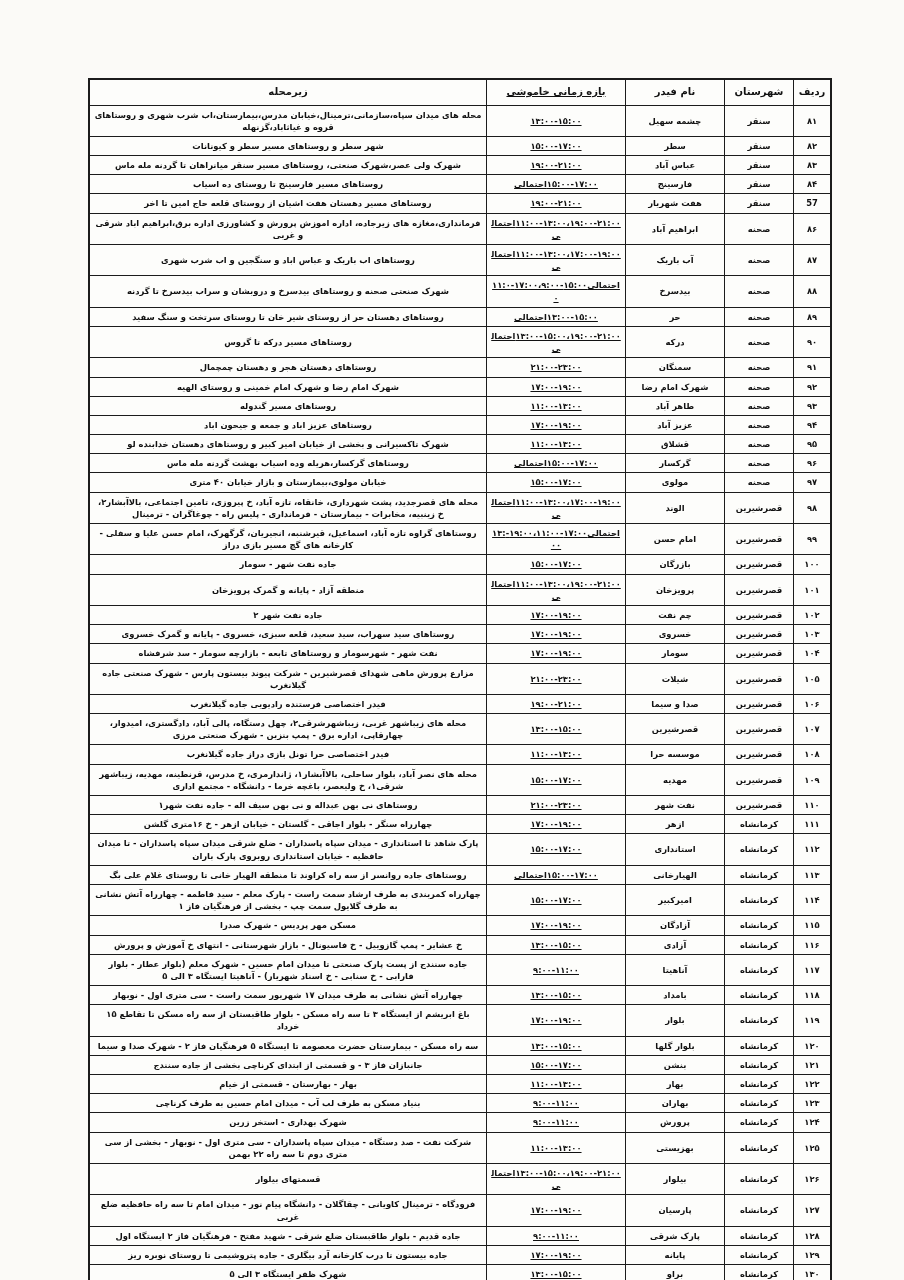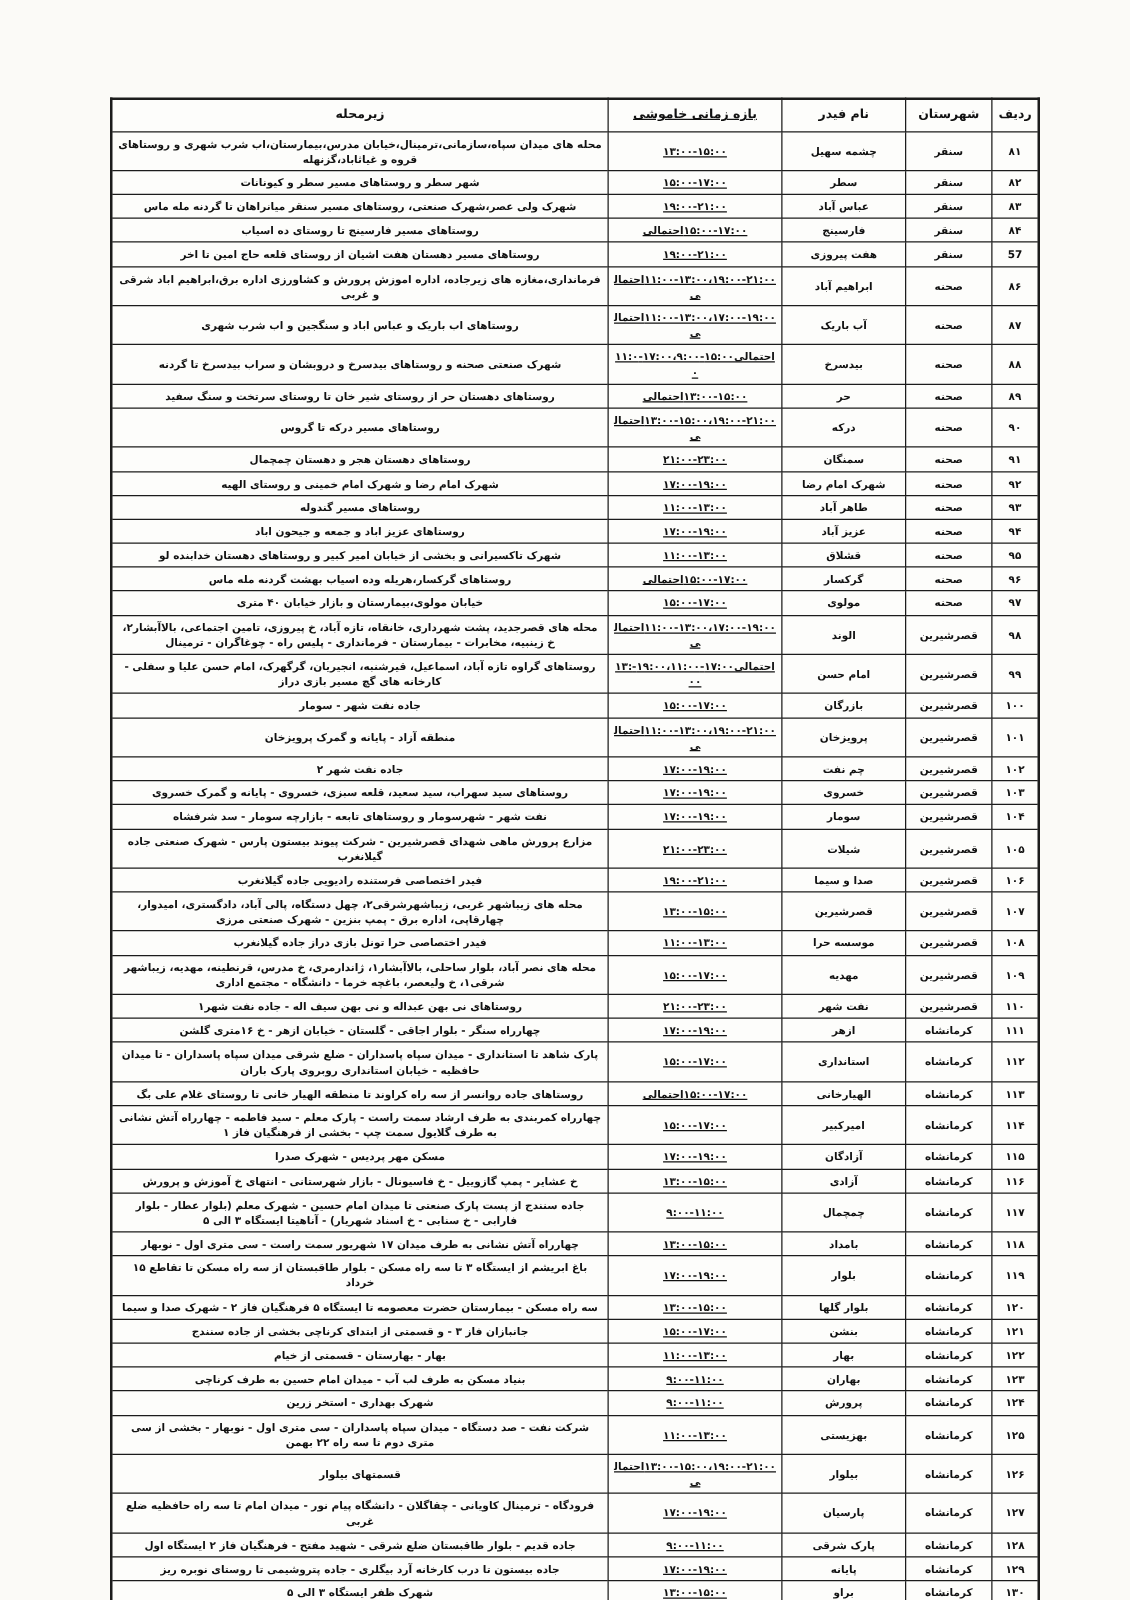--- a/index.html
+++ b/index.html
@@ -69,21 +69,21 @@
         <tr>
           <td class="col-n">۸۴</td>
           <td class="col-city">سنقر</td>
           <td class="col-feeder">فارسینج</td>
           <td class="col-time">۱۵:۰۰-۱۷:۰۰احتمالی</td>
           <td class="col-area">روستاهای مسیر فارسینج تا روستای ده اسیاب</td>
         </tr>
         <tr>
           <td class="col-n">57</td>
           <td class="col-city">سنقر</td>
-          <td class="col-feeder">هفت پیروزی</td>
+          <td class="col-feeder">هفت شهریار</td>
           <td class="col-time">۱۹:۰۰-۲۱:۰۰</td>
           <td class="col-area">روستاهای مسیر دهستان هفت اشیان از روستای قلعه حاج امین تا اخر</td>
         </tr>
         <tr>
           <td class="col-n">۸۶</td>
           <td class="col-city">صحنه</td>
           <td class="col-feeder">ابراهیم آباد</td>
           <td class="col-time">۱۱:۰۰-۱۳:۰۰،۱۹:۰۰-۲۱:۰۰احتمالی</td>
           <td class="col-area">فرمانداری،مغازه های زیرجاده، اداره اموزش پرورش و کشاورزی اداره برق،ابراهیم اباد شرقی و غربی</td>
         </tr>
@@ -293,21 +293,21 @@
         <tr>
           <td class="col-n">۱۱۶</td>
           <td class="col-city">کرمانشاه</td>
           <td class="col-feeder">آزادی</td>
           <td class="col-time">۱۳:۰۰-۱۵:۰۰</td>
           <td class="col-area">خ عشایر - پمپ گازوییل - خ فاسیونال - بازار شهرستانی - انتهای خ آموزش و پرورش</td>
         </tr>
         <tr>
           <td class="col-n">۱۱۷</td>
           <td class="col-city">کرمانشاه</td>
-          <td class="col-feeder">چمچمال</td>
+          <td class="col-feeder">آناهیتا</td>
           <td class="col-time">۹:۰۰-۱۱:۰۰</td>
           <td class="col-area">جاده سنندج از پست پارک صنعتی تا میدان امام حسین - شهرک معلم (بلوار عطار - بلوار فارابی - خ سنابی - خ اسناد شهریار) - آناهیتا ایستگاه ۳ الی ۵</td>
         </tr>
         <tr>
           <td class="col-n">۱۱۸</td>
           <td class="col-city">کرمانشاه</td>
           <td class="col-feeder">بامداد</td>
           <td class="col-time">۱۳:۰۰-۱۵:۰۰</td>
           <td class="col-area">چهارراه آتش نشانی به طرف میدان ۱۷ شهریور سمت راست - سی متری اول - نوبهار</td>
         </tr>

